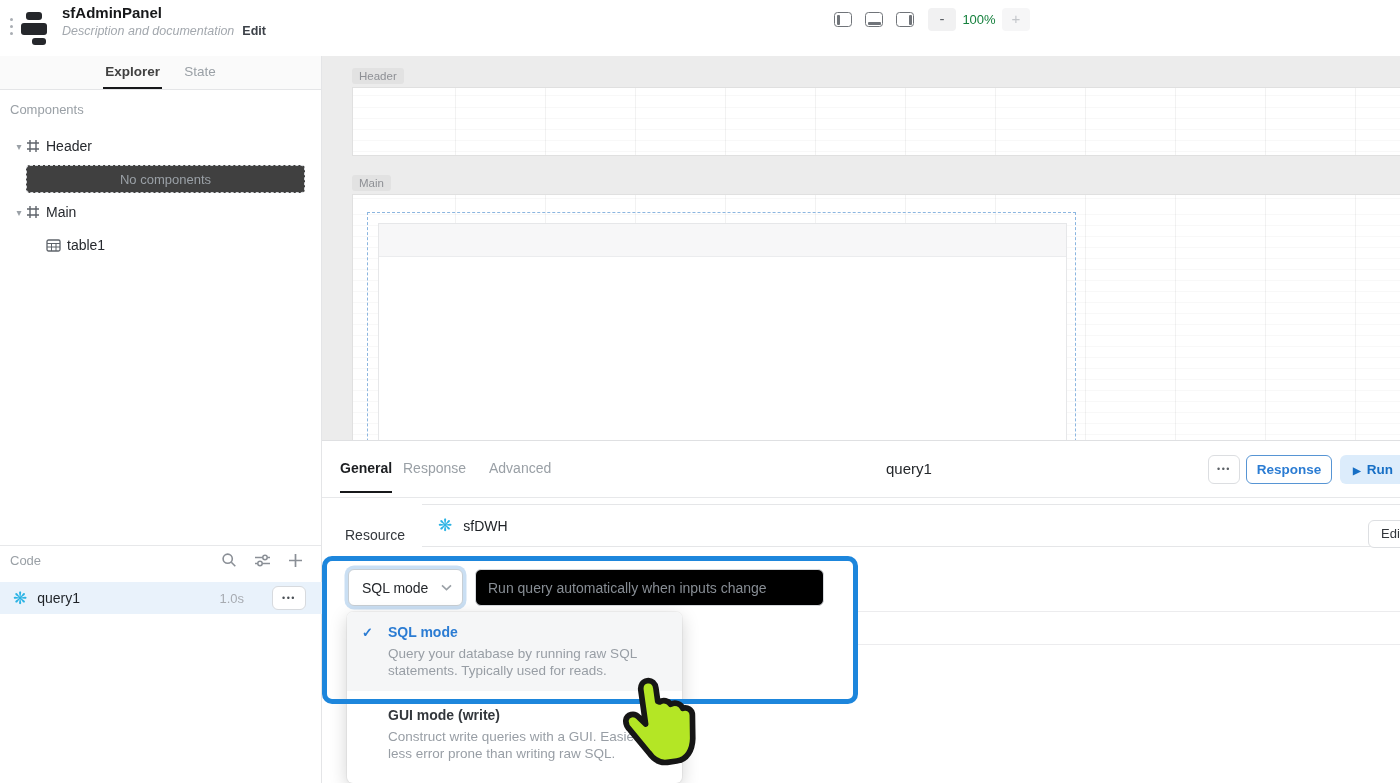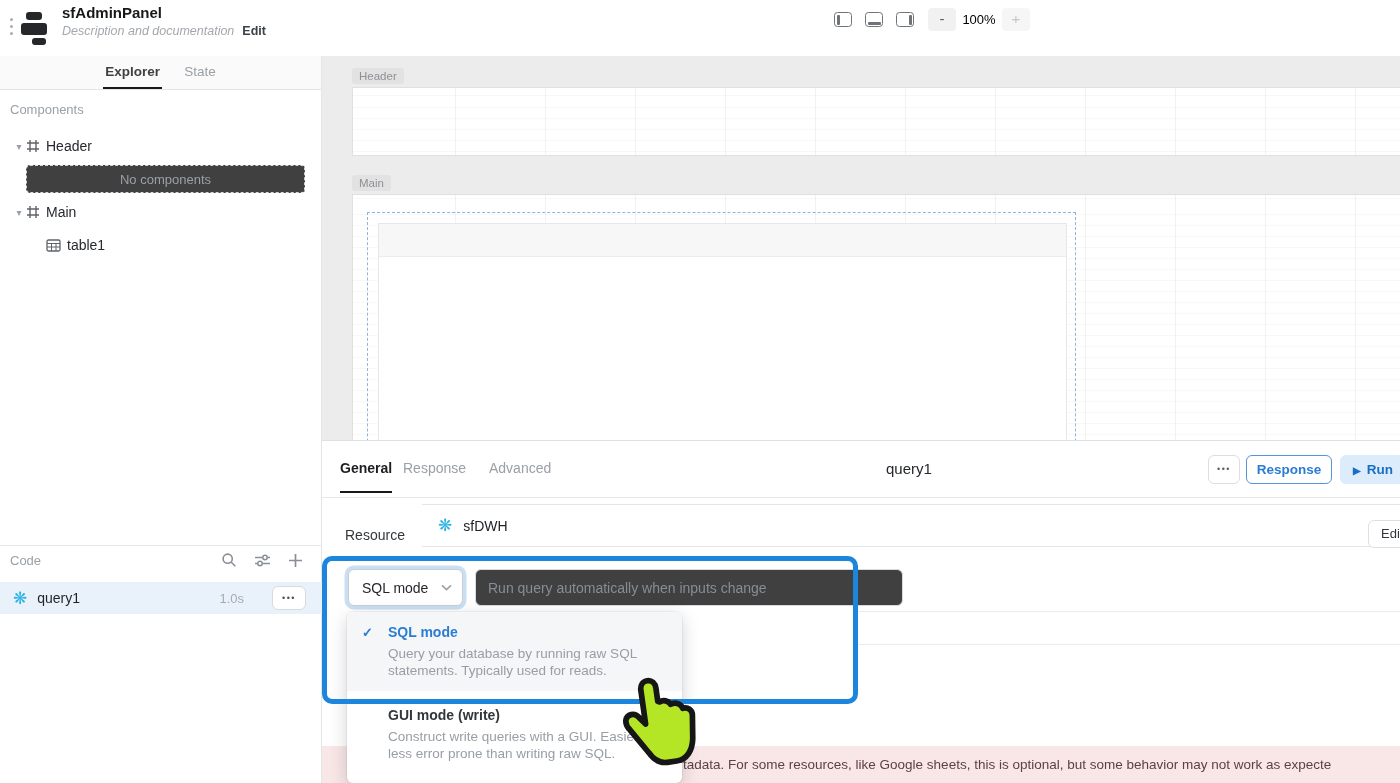--- a/index.html
+++ b/index.html
@@ -22,21 +22,21 @@
   .app-sub .edit { font-style:normal; color:#3c4148; font-weight:600; margin-left:8px; }
   .panel-toggles { position:absolute; left:834px; top:12px; display:flex; gap:13px; }
   .ptoggle { position:relative; width:18px; height:15px; border:1.6px solid #707479; border-radius:3.5px; background:#fff; }
   .ptoggle::after { content:""; position:absolute; background:#707479; }
   .ptoggle.left::after   { left:1.5px; top:1.5px; bottom:1.5px; width:3px; border-radius:1px; }
   .ptoggle.bottom::after { left:1.5px; right:1.5px; bottom:1.5px; height:3px; border-radius:1px; }
   .ptoggle.right::after  { right:1.5px; top:1.5px; bottom:1.5px; width:3px; border-radius:1px; }
   .zoom-ctrl { position:absolute; left:928px; top:8px; display:flex; align-items:center; }
   .zbtn { width:28px; height:23px; border-radius:4px; background:#f1f1f2; text-align:center; line-height:21px; font-size:15px; color:#5c6066; }
   .zbtn.plus { background:#f6f6f7; color:#c3c6ca; }
-  .zval { width:46px; text-align:center; font-size:13px; color:#000000; }
+  .zval { width:46px; text-align:center; font-size:13px; color:#15803d; }
   
   .sidebar { position:absolute; left:0; top:56px; width:322px; height:727px; background:#fff; border-right:1px solid #e4e5e7; z-index:9; }
   .side-tabs { height:34px; background:#fafafa; border-bottom:1px solid #e4e5e7; display:flex; justify-content:center; gap:24px; }
   .side-tab { font-size:13.5px; color:#9aa0a6; padding-top:8px; position:relative; }
   .side-tab.active { color:#404040; font-weight:700; }
   .side-tab.active::after { content:""; position:absolute; left:-2px; right:-2px; bottom:0; height:2.5px; background:#17181a; }
   .sec-label { position:absolute; left:10px; font-size:13px; color:#9aa0a6; }
   .tree-row { position:absolute; display:flex; align-items:center; height:18px; }
   .caret { color:#9aa0a6; font-size:10px; width:14px; text-align:center; }
   .t-label { font-size:14px; color:#26292e; margin-left:6px; }
@@ -78,21 +78,21 @@
   .btn-run .tri { font-size:10px; margin-right:6px; }
   .res-label { position:absolute; left:23px; top:86px; font-size:14px; color:#33373c; }
   .res-select { position:absolute; left:100px; top:63px; width:978px; height:43px; background:#fff;
                 border-top:1px solid #e5e6e8; border-bottom:1px solid #e5e6e8; display:flex; align-items:center; padding-left:16px; }
   .res-select .rname { margin-left:11px; font-size:14px; color:#202428; }
   .btn-edit { position:absolute; left:1046px; top:79px; width:48px; height:28px; border:1px solid #dddfe2; border-radius:6px;
               background:#fff; font-size:13px; color:#33373c; line-height:26px; padding-left:12px; }
   .mode-select { position:absolute; left:26px; top:128px; width:115px; height:37px; background:#fff; border:1px solid #c7ced4;
                  border-radius:6px; box-shadow:0 0 0 3.5px rgba(66,139,212,0.28); display:flex; align-items:center; padding:0 10px 0 13px; }
   .mode-select .mval { font-size:14px; font-weight:500; color:#24272b; flex:1; }
-  .autorun { position:absolute; left:153px; top:128px; width:428px; height:37px; background:#404040; border:1px solid #d6d9dd;
+  .autorun { position:absolute; left:153px; top:128px; width:349px; height:37px; background:#000000; border:1px solid #d6d9dd;
              border-radius:6px; display:flex; align-items:center; padding-left:12px; font-size:14px; color:#878d94; }
   .hline { position:absolute; background:#ececee; height:1px; }
   .alert-bar { position:absolute; left:0; top:305px; width:1078px; height:38px; background:#f9e7e8; overflow:hidden; }
   .alert-bar span { position:absolute; left:361px; top:11px; white-space:nowrap; font-size:13.5px; color:#5d4144; }
   
   .dropdown { position:absolute; left:347px; top:612px; width:335px; height:171px; background:#fff; border-radius:6px;
               box-shadow:0 5px 18px rgba(0,0,0,0.18), 0 0 0 1px rgba(0,0,0,0.04); z-index:50; overflow:hidden; }
   .dd-item { padding:12px 16px 12px 15px; }
   .dd-item.selected { background:#f5f6f7; }
   .dd-row { display:flex; align-items:center; }
@@ -231,23 +231,20 @@
     <span class="mval">SQL mode</span>
     <svg class="icon-svg" width="11" height="7" viewBox="0 0 11 7">
       <path d="M1 1.3 L5.5 5.6 L10 1.3" fill="none" stroke="#9aa0a6" stroke-width="1.6"></path>
     </svg>
   </div>
   <div class="autorun">Run query automatically when inputs change</div>
 
   <div class="hline" style="left:536px; top:170px; width:542px;"></div>
   <div class="hline" style="left:536px; top:203px; width:542px;"></div>
 
-  <div class="alert-bar">
-    <span>tadata. For some resources, like Google sheets, this is optional, but some behavior may not work as expecte</span>
-  </div>
 </div>
 
 <div class="dropdown">
   <div class="dd-item selected">
     <div class="dd-row">
       <span class="dd-check">✓</span>
       <span class="dd-label">SQL mode</span>
     </div>
     <div class="dd-desc">Query your database by running raw SQL statements. Typically used for reads.</div>
   </div>

